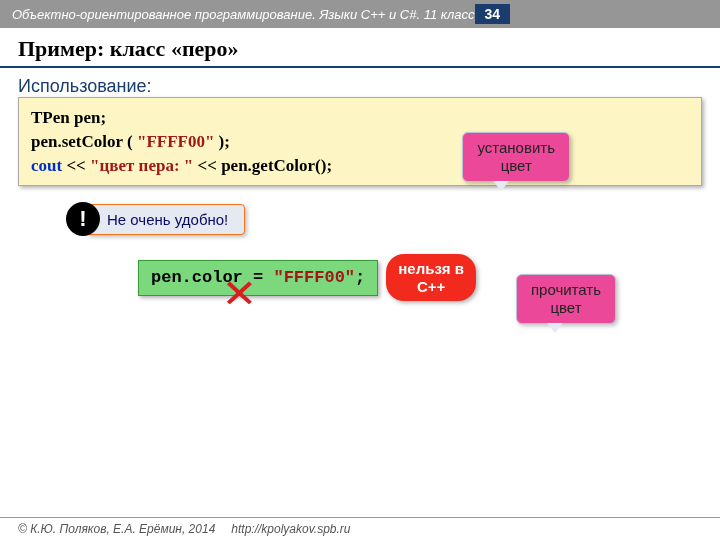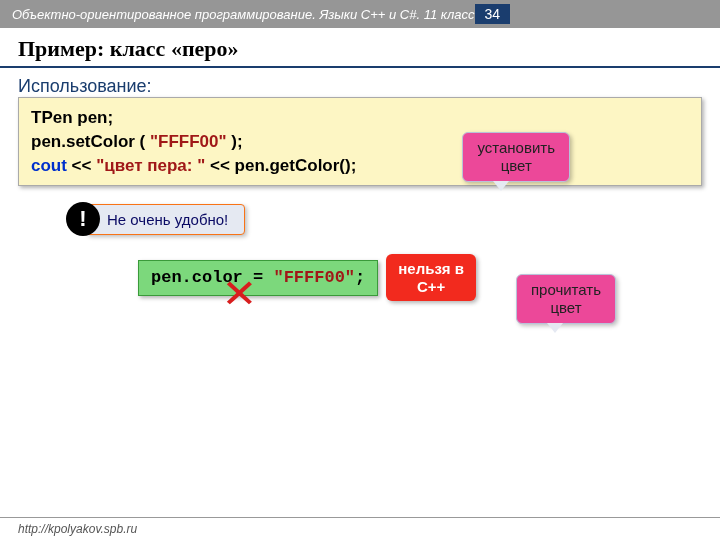--- a/index.html
+++ b/index.html
@@ -18,21 +18,21 @@
     font-size: 13px;
     font-style: italic;
     display: flex;
     justify-content: flex-start;
     align-items: center;
   }
   .page-number {
     background: #1a3d6e;
     color: #fff;
     padding: 2px 10px;
-    font-weight: normal;
+    font-weight: bold;
     font-style: normal;
     font-size: 14px;
   }
   .title {
     font-size: 22px;
     font-weight: bold;
     padding: 8px 18px 4px 18px;
     color: #000000;
     font-family: Liberation Serif, serif;
   }
@@ -48,21 +48,21 @@
   .usage-label {
     color: #1a3d6e;
     font-size: 18px;
     margin-bottom: 0;
   }
   .code-block-yellow {
     background: #fdf6c4;
     border: 1px solid #aaa;
     box-shadow: 2px 2px 4px rgba(0,0,0,0.3);
     padding: 8px 12px;
-    font-family: Liberation Sans, sans-serif;
+    font-family: Liberation Serif, serif;
     font-size: 17px;
     font-weight: bold;
     line-height: 1.4;
     margin-bottom: 16px;
   }
   .code-block-green {
     background: #7cd87c;
     border: 1px solid #3a9a3a;
     box-shadow: 2px 2px 4px rgba(0,0,0,0.3);
     padding: 6px 12px;
@@ -138,21 +138,21 @@
     display: flex;
     align-items: center;
     margin-left: 120px;
     position: relative;
   }
   .red-badge {
     background: #f22a1e;
     color: #fff;
     font-weight: bold;
     font-size: 15px;
-    border-radius: 6px;
+    border-radius: 18px;
     padding: 6px 12px;
     text-align: center;
     line-height: 1.15;
     margin-left: 8px;
     box-shadow: 2px 2px 4px rgba(0,0,0,0.3);
   }
   .red-x {
     position: absolute;
     left: 86px;
     top: 2px;
@@ -228,14 +228,15 @@
       </div>
       <div class="red-x">✕</div>
     </div>
     <div class="red-badge" style="white-space:pre-line;">нельзя в
 C++</div>
   </div>
 
 </div>
 
 <div class="footer">
+  <span>© К.Ю. Поляков, Е.А. Ерёмин, 2014</span>
   <span class="link">http://kpolyakov.spb.ru</span>
 </div>
 
 </body></html>

